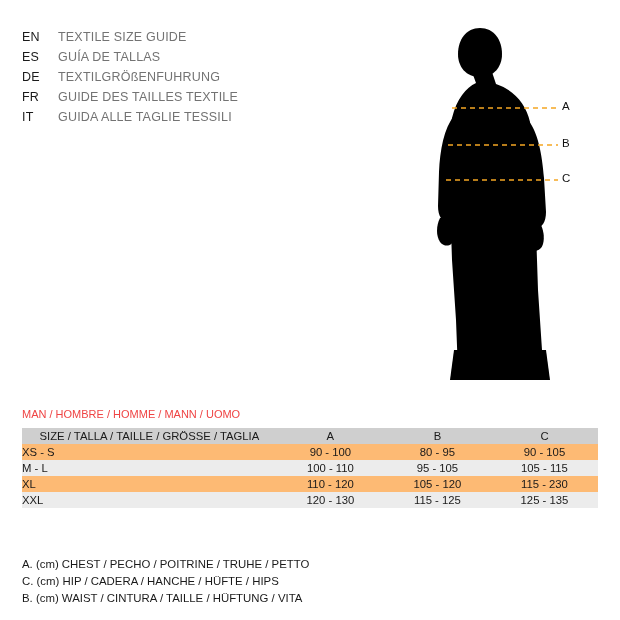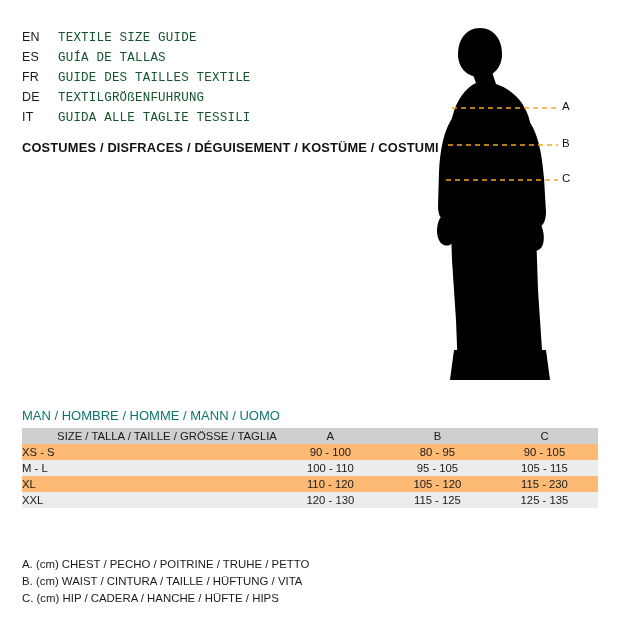--- a/index.html
+++ b/index.html
@@ -34,22 +34,21 @@
     height: 20px;
     font-size: 12.5px;
     letter-spacing: .2px;
   }
   .lang-code {
     width: 36px;
     flex: 0 0 36px;
     color: #1a1a1a;
   }
   .lang-text {
-    color: #14532d;
-    font-family: Liberation Mono, monospace;
+    color: #737373;
   }
 
   .costumes-line {
     position: absolute;
     left: 22px;
     top: 140px;
     font-size: 12.8px;
     font-weight: bold;
     letter-spacing: .2px;
     color: #111111;
@@ -73,22 +72,22 @@
   }
   .marker-a { left: 144px; top: 80px; }
   .marker-b { left: 144px; top: 117px; }
   .marker-c { left: 144px; top: 152px; }
 
   
   .table-title {
     position: absolute;
     left: 22px;
     top: 408px;
-    font-size: 13px;
-    color: #0f766e;
+    font-size: 11px;
+    color: #ef4444;
   }
   table.size-table {
     position: absolute;
     left: 22px;
     top: 428px;
     width: 576px;
     border-collapse: collapse;
     font-size: 11.3px;
   }
   table.size-table th,
@@ -96,21 +95,21 @@
     padding: 0;
     height: 16px;
     line-height: 16px;
     font-weight: normal;
     color: #1a1a1a;
   }
   thead tr {
     background: #cfcfcf;
   }
   th.col-label {
-    text-align: right;
+    text-align: center;
     padding-left: 4px;
     width: 250px;
   }
   th.col-meas, td.col-meas {
     text-align: center;
     width: 105px;
   }
   td.col-label {
     text-align: left;
     padding-left: 4px;
@@ -137,34 +136,33 @@
   <div class="lang-block">
     <div class="lang-row">
       <span class="lang-code">EN</span>
       <span class="lang-text">TEXTILE SIZE GUIDE</span>
     </div>
     <div class="lang-row">
       <span class="lang-code">ES</span>
       <span class="lang-text">GUÍA DE TALLAS</span>
     </div>
     <div class="lang-row">
+      <span class="lang-code">DE</span>
+      <span class="lang-text">TEXTILGRÖßENFUHRUNG</span>
+    </div>
+    <div class="lang-row">
       <span class="lang-code">FR</span>
       <span class="lang-text">GUIDE DES TAILLES TEXTILE</span>
     </div>
     <div class="lang-row">
-      <span class="lang-code">DE</span>
-      <span class="lang-text">TEXTILGRÖßENFUHRUNG</span>
-    </div>
-    <div class="lang-row">
       <span class="lang-code">IT</span>
       <span class="lang-text">GUIDA ALLE TAGLIE TESSILI</span>
     </div>
   </div>
 
-  <div class="costumes-line">COSTUMES / DISFRACES / DÉGUISEMENT / KOSTÜME / COSTUMI</div>
 
   <div class="figure-area">
     <svg class="figure-svg" width="180" height="370" viewBox="0 0 180 370">
 
       <path d="M62 8 C48 8 40 20 40 34 C40 47 48 57 62 57 C76 57 84 47 84 34 C84 20 76 8 62 8 Z" fill="#000000"></path>
 
       <path d="M54 52 L74 52 L78 64
                C96 70 108 84 112 102
                L116 150 L118 210 L120 270 L124 330 L128 352
                L40 352 L38 300 L34 240 L32 180
@@ -224,17 +222,17 @@
         <td class="col-label">XXL</td>
         <td class="col-meas">120 - 130</td>
         <td class="col-meas">115 - 125</td>
         <td class="col-meas">125 - 135</td>
       </tr>
     </tbody>
   </table>
 
   <div class="notes">
     <div>A. (cm) CHEST / PECHO / POITRINE / TRUHE / PETTO</div>
+    <div>C. (cm) HIP / CADERA / HANCHE / HÜFTE / HIPS</div>
     <div>B. (cm) WAIST / CINTURA / TAILLE / HÜFTUNG / VITA</div>
-    <div>C. (cm) HIP / CADERA / HANCHE / HÜFTE / HIPS</div>
   </div>
 
 </div>
 
 </body></html>

